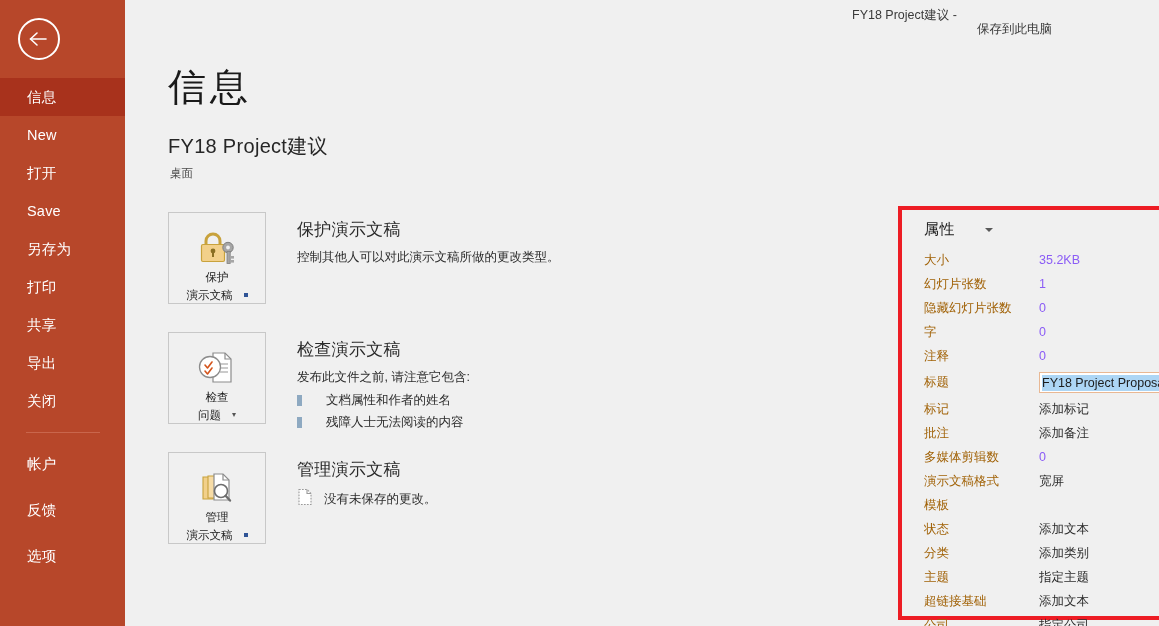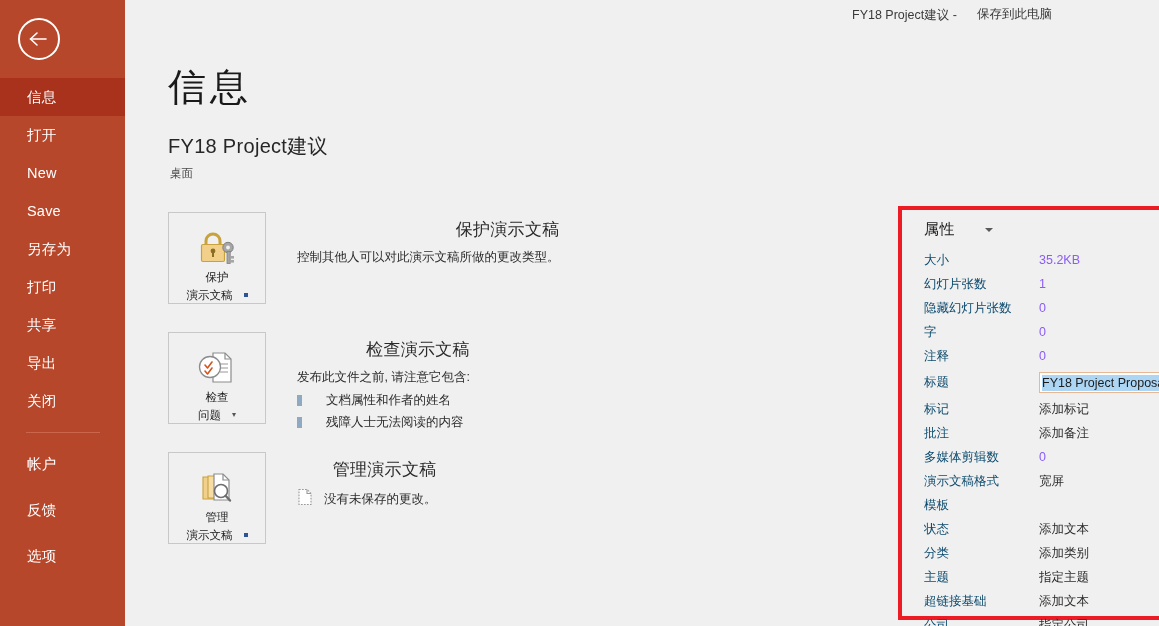--- a/index.html
+++ b/index.html
@@ -29,21 +29,21 @@
   .nav-divider { height: 1px; background: #c9664c; margin: 12px 25px 12px 26px; }
   .nav-gap { height: 8px; }
 
   
   .main { flex: 1; position: relative; background: #f0f0f0; height: 626px; }
   .topbar {
     position: absolute; top: 0; left: 0; right: 0; height: 30px;
     display: flex; align-items: center; font-size: 12.5px; color: #444; margin-left: 7px;
   }
   .topbar .doc-name { position: absolute; left: 720px; top: 7px; color: #3a3a3a; }
-  .topbar .save-loc { position: absolute; left: 845px; top: 6px; color: #3a3a3a; }
+  .topbar .save-loc { position: absolute; left: 845px; top: 21px; color: #3a3a3a; }
 
   .page-title {
     position: absolute; left: 43px; top: 62px;
     font-size: 38px; color: #1a1a1a; letter-spacing: 4px; font-weight: normal;
   }
   .doc-title {
     position: absolute; left: 43px; top: 133px;
     font-size: 20px; color: #262626; letter-spacing: .3px;
   }
   .doc-path {
@@ -64,21 +64,21 @@
   }
   .big-btn .glyph { height: 40px; display: flex; align-items: center; justify-content: center; }
   .big-btn .cap {
     font-size: 11.5px; color: #1a1a1a; line-height: 16px; text-align: center;
     margin-top: 2px; white-space: nowrap;
   }
   .cap-row { display: flex; align-items: center; justify-content: center; gap: 11px; }
   .mini-caret { font-size: 8px; color: #555; line-height: 1; }
   .dot-caret { width: 4px; height: 4px; background: #2f5496; display: inline-block; }
 
-  .block-text { margin-left: 31px; padding-top: 6px; text-align: right; }
+  .block-text { margin-left: 31px; padding-top: 6px; }
   .block-head {
     font-size: 17px; color: #2a2a2a; font-weight: normal;
     letter-spacing: .3px; margin-bottom: 7px;
   }
   .block-desc { font-size: 12.5px; color: #2c2c2c; line-height: 19px; }
   .bullet-row { display: flex; align-items: center; margin-top: 5px; }
   .sq-bullet {
     width: 5px; height: 11px; background: #8ea9c1; margin-right: 24px;
     flex: 0 0 5px;
   }
@@ -93,21 +93,21 @@
   }
   .props-inner { padding: 10px 0 0 22px; }
   .props-header { display: flex; align-items: center; margin-bottom: 9px; }
   .props-header .ph-label { font-size: 15px; color: #1c1c1c; letter-spacing: .5px; text-align: center; }
   .props-header .ph-caret {
     margin-left: 30px; width: 0; height: 0;
     border-left: 4px solid transparent; border-right: 4px solid transparent;
     border-top: 4px solid #595959; cursor: pointer;
   }
   .prop-row { display: flex; align-items: center; height: 24px; }
-  .prop-key { width: 115px; font-size: 12.5px; color: #0c4a6e; flex: 0 0 115px; }
+  .prop-key { width: 115px; font-size: 12.5px; color: #a16207; flex: 0 0 115px; }
   .prop-val { font-size: 12.5px; color: #2b2b2b; }
   .prop-val.link { color: #2b2b2b; cursor: pointer; }
   .prop-val.num { color: #8b5cf6; }
   .prop-row.input-row { height: 29px; }
   .title-input-fake {
     width: 169px; height: 21px; border: 1px solid #e8b894; background: #ffffff;
     display: flex; align-items: center; padding: 0 2px; cursor: text;
   }
   .sel-text {
     background: #add6f5; color: #1c1c1c; font-size: 12.5px; padding: 1px 0;
@@ -127,24 +127,24 @@
             <line x1="2.5" y1="8" x2="18" y2="8" stroke="#ffffff" stroke-width="1.6" stroke-linecap="round"></line>
           </svg>
         </span>
       </div>
     </div>
 
     <div class="nav-item active">
       <span>信息</span>
     </div>
     <div class="nav-item">
+      <span>New</span>
+    </div>
+    <div class="nav-item">
       <span>打开</span>
-    </div>
-    <div class="nav-item">
-      <span>New</span>
     </div>
     <div class="nav-item">
       <span>Save</span>
     </div>
     <div class="nav-item">
       <span>另存为</span>
     </div>
     <div class="nav-item">
       <span>打印</span>
     </div>

